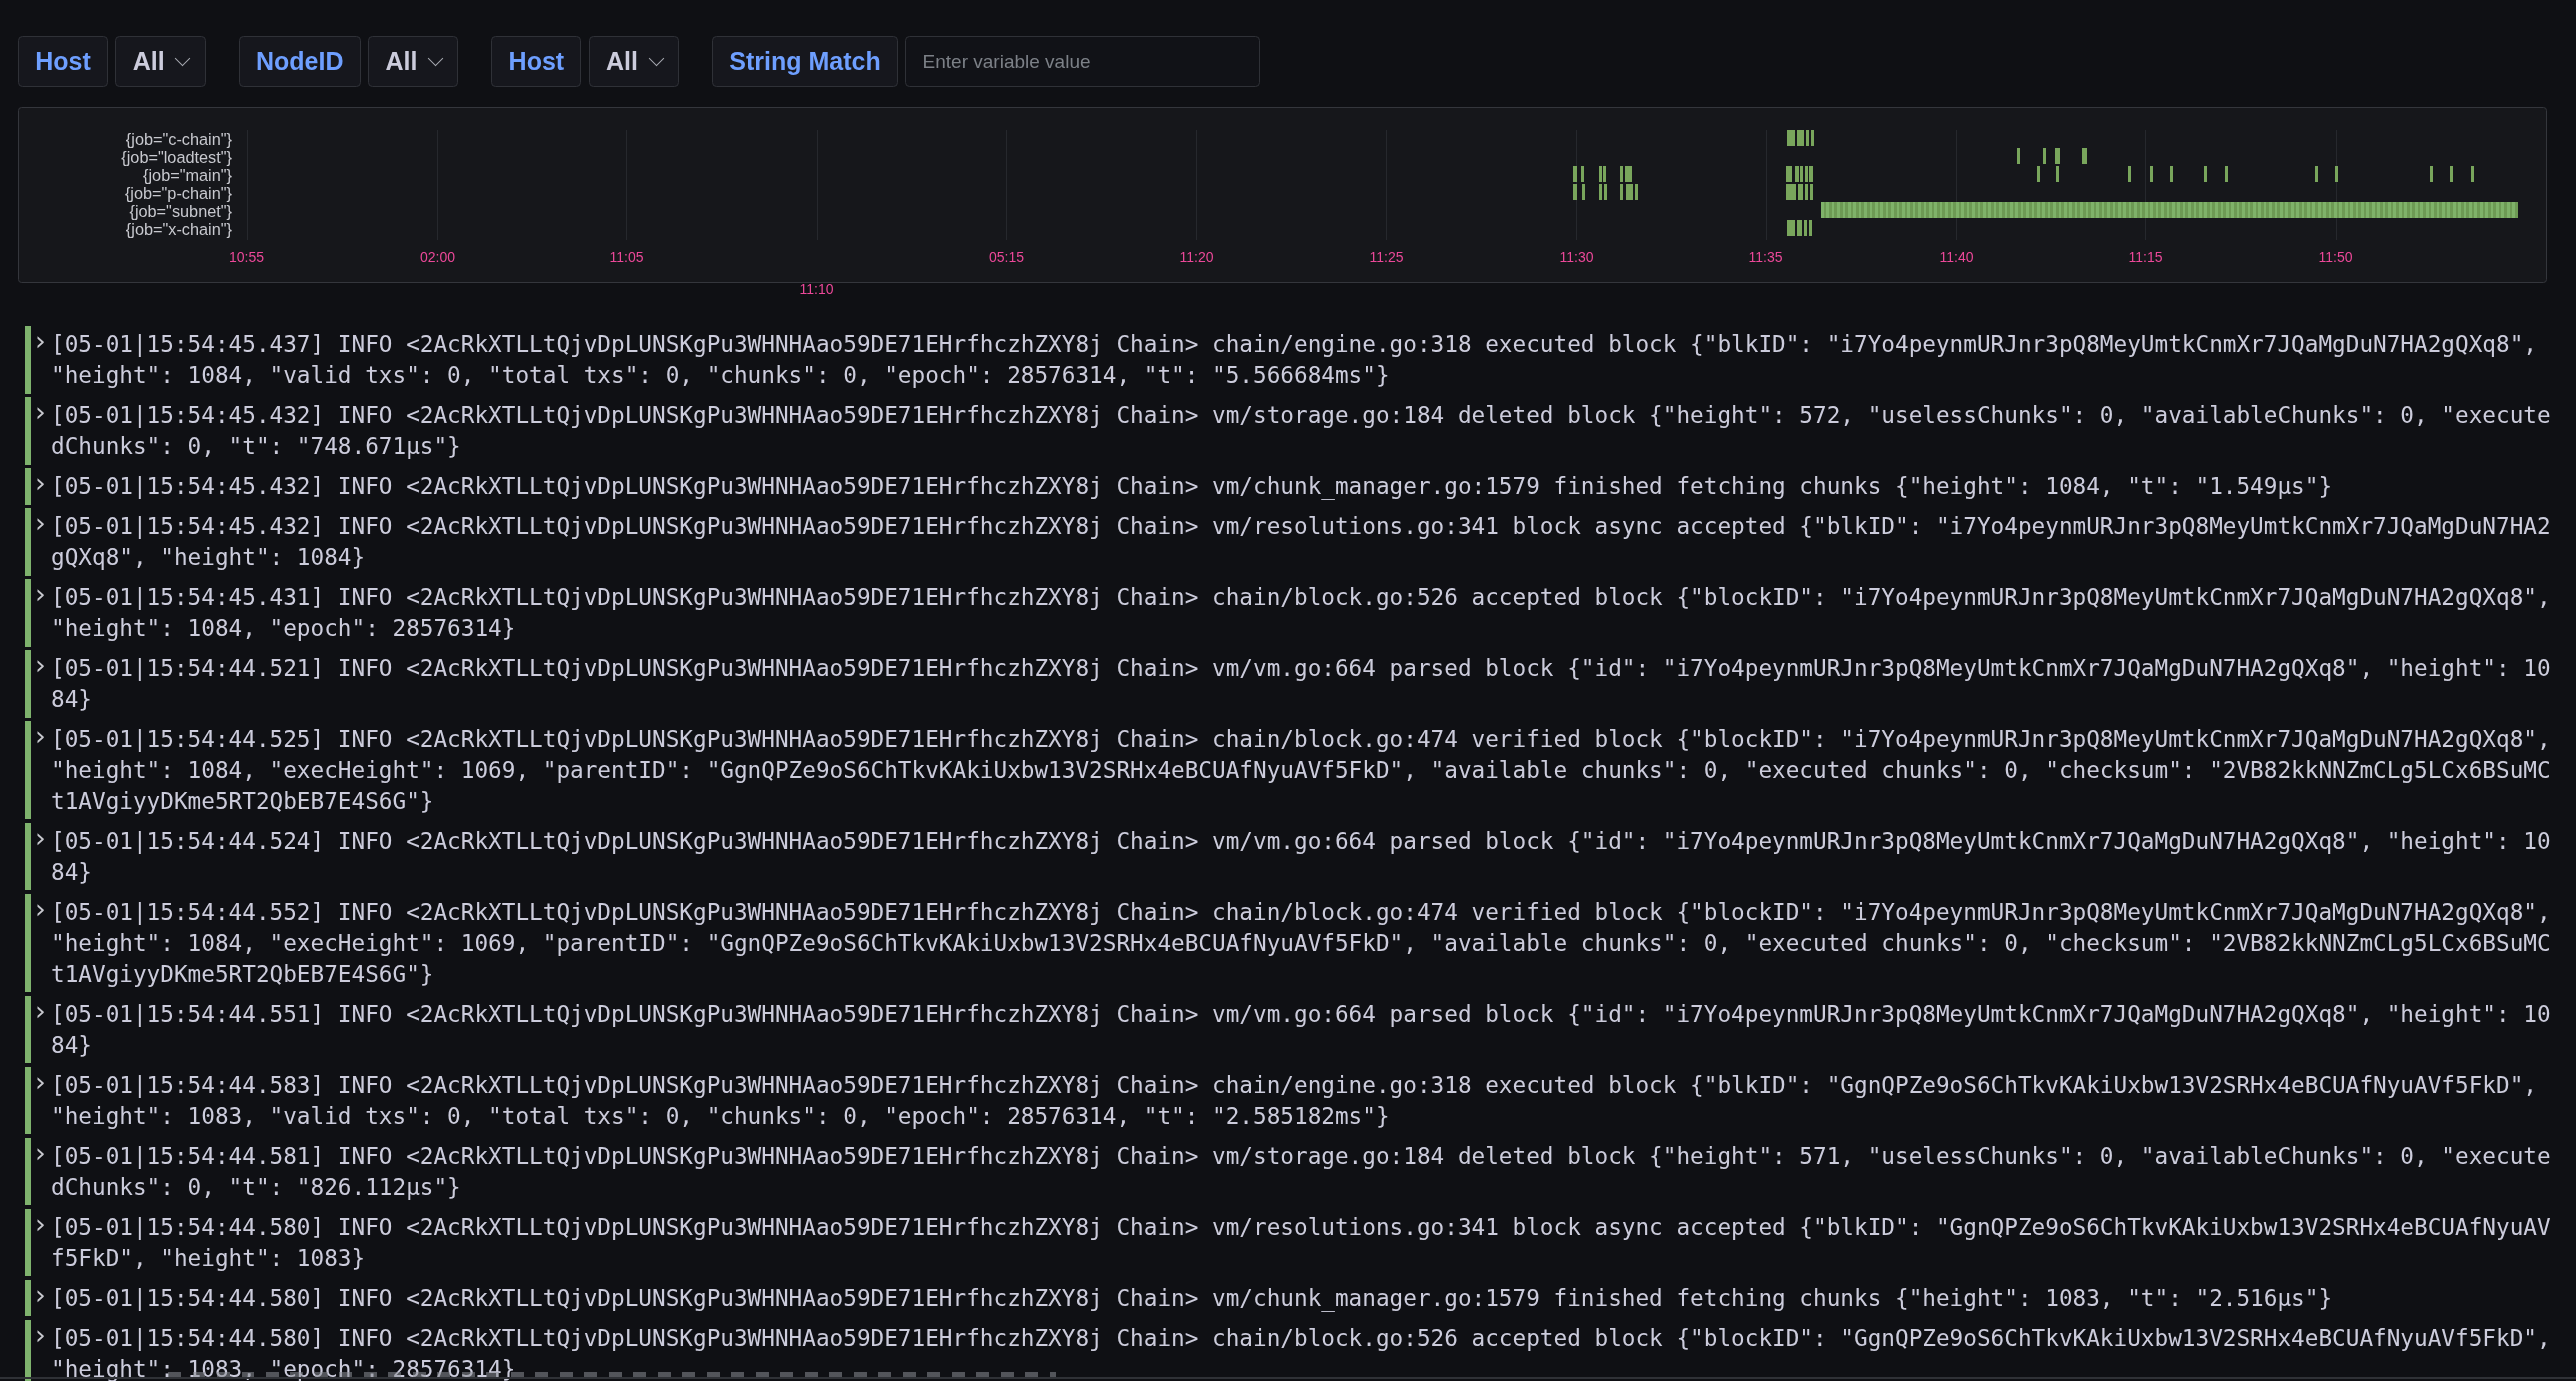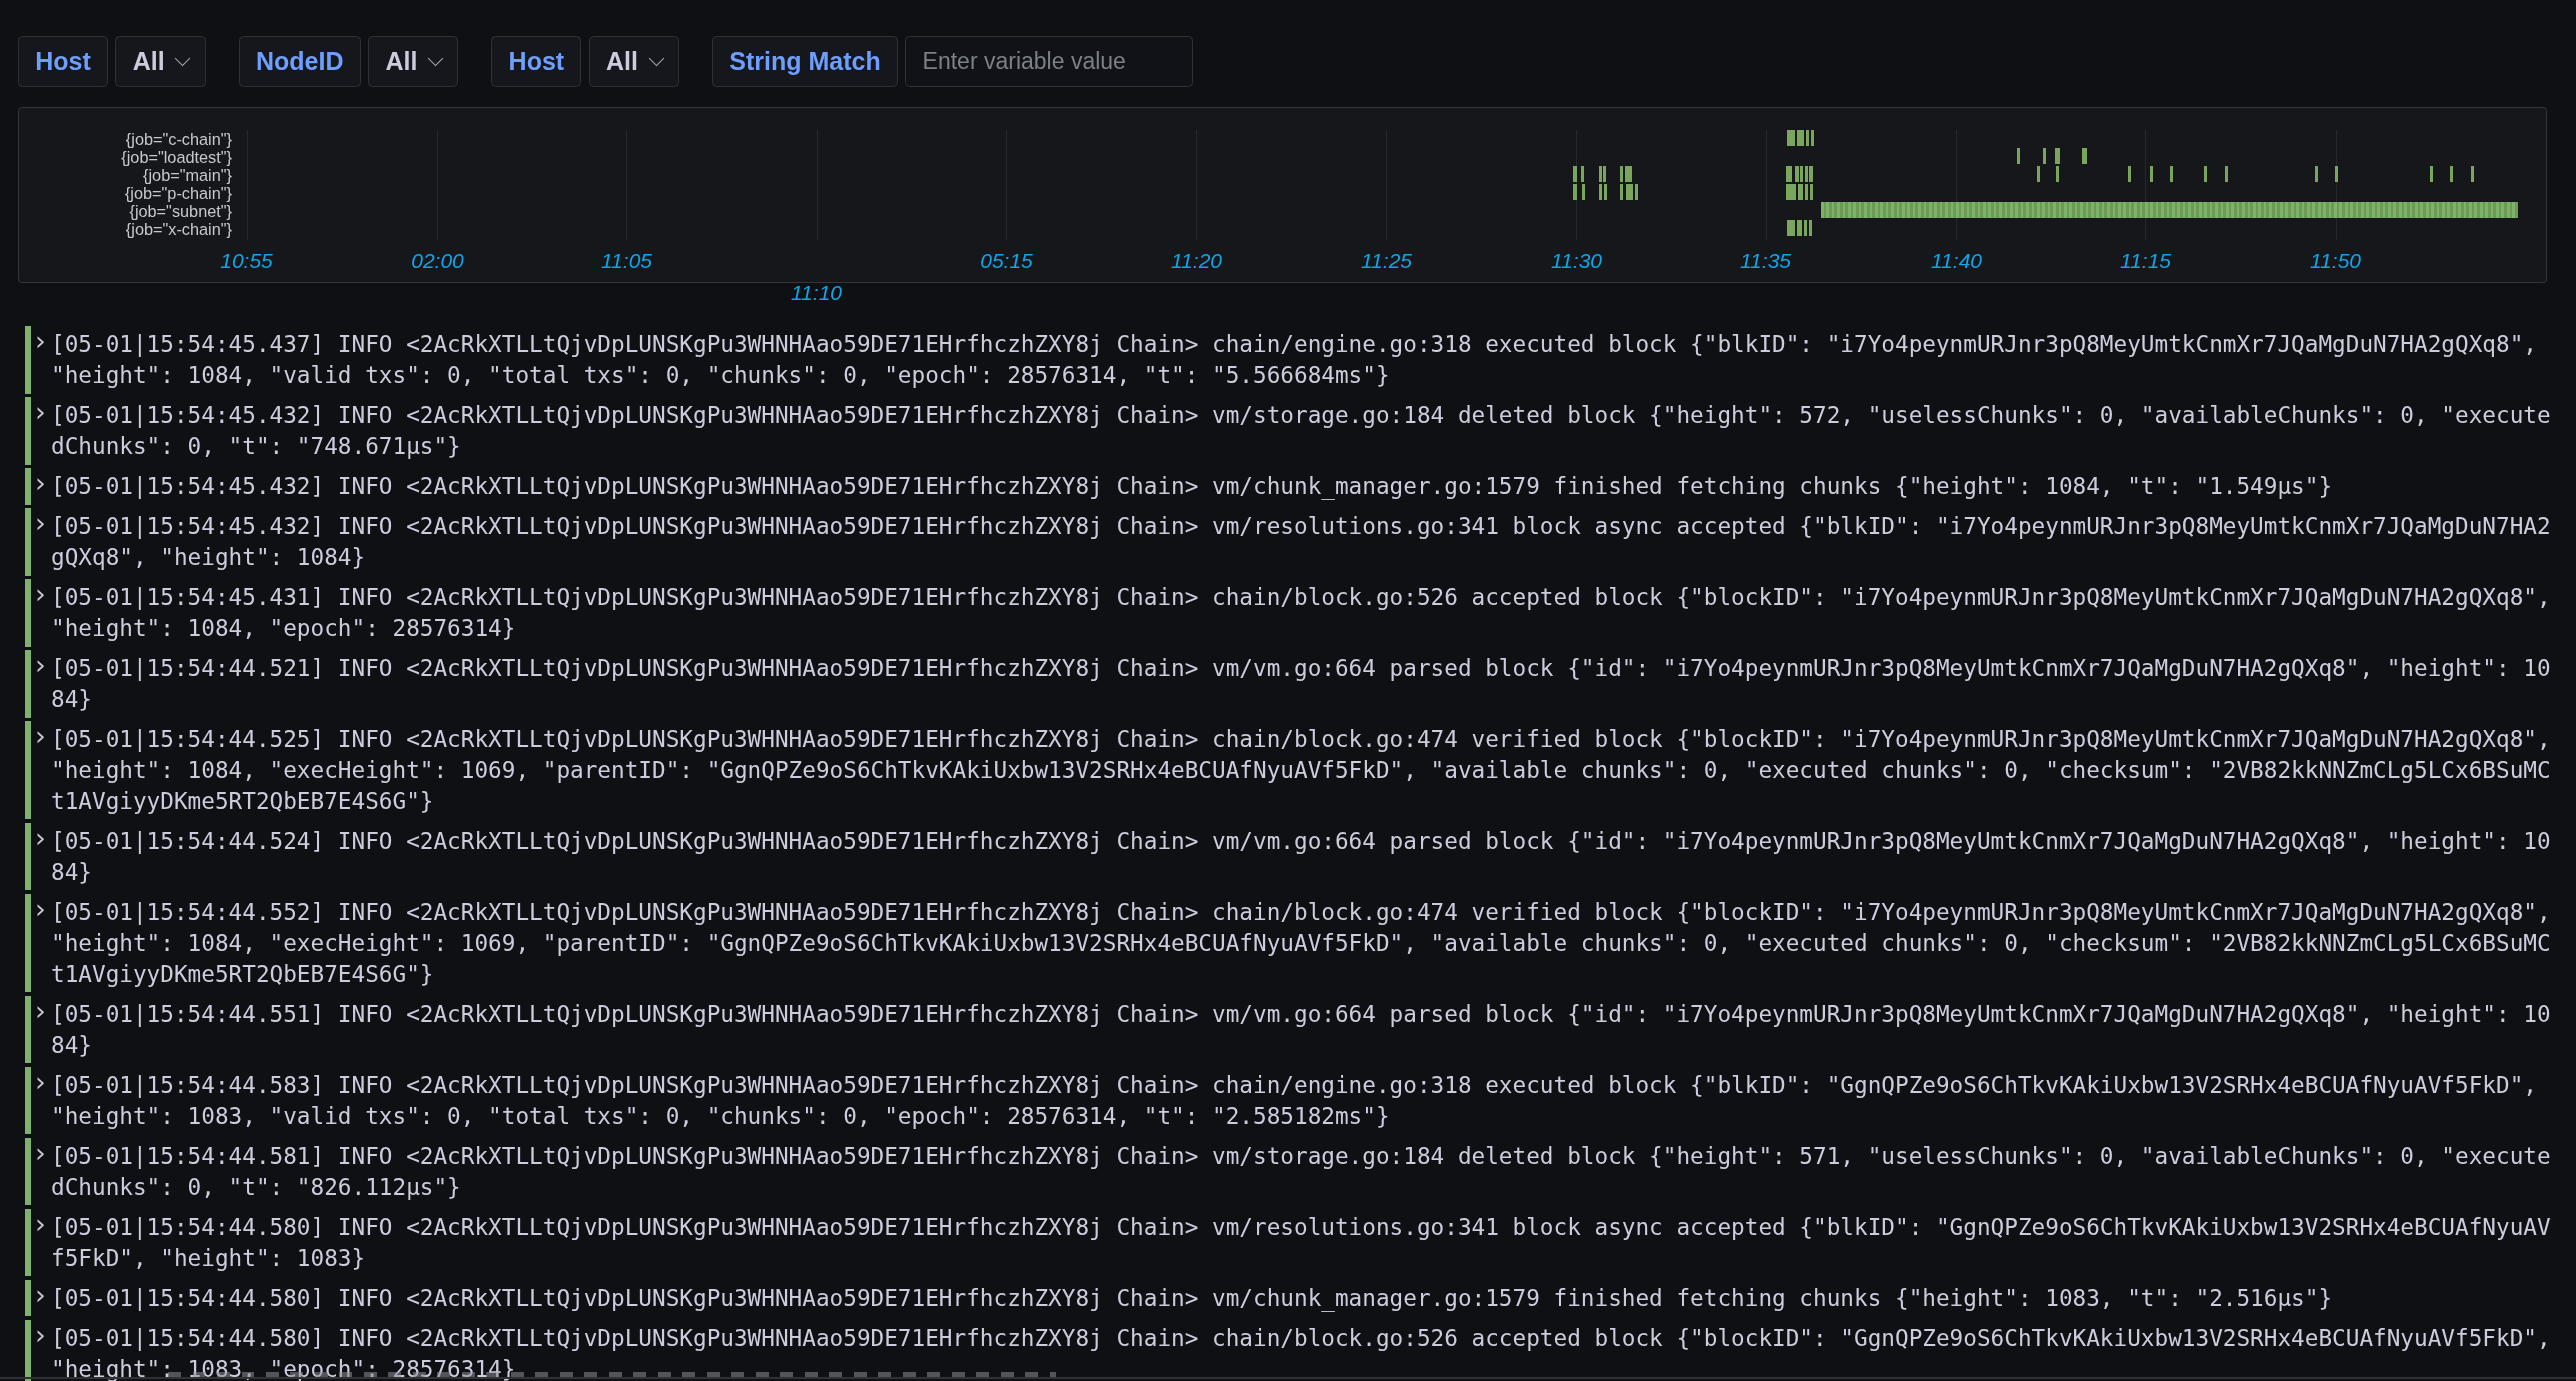--- a/index.html
+++ b/index.html
@@ -17,39 +17,39 @@
     background:#16171d;font-size:25px;font-weight:600;color:#ccccdc;
   }
   .tb-label{color:#6e9fff;}
   .pair-gap{width:7.3px;}
   .group-gap{width:33px;}
   .caret{
     width:10px;height:10px;border-right:1.8px solid #a6a9b0;border-bottom:1.8px solid #a6a9b0;
     transform:rotate(45deg);margin-left:12.7px;margin-top:-5.4px;
   }
   .tb-input{
-    height:51px;width:288px;box-sizing:border-box;
+    height:51px;width:355px;box-sizing:border-box;
     padding:0 16.3px;border:0.9px solid #2f3137;border-radius:4.5px;
-    background:#111217;font-size:23px;color:#ccccdc;outline:none;
+    background:#111217;font-size:19px;color:#ccccdc;outline:none;
     font-family:"Liberation Sans", sans-serif;
   }
   .tb-input::placeholder{color:#7c8087;}
   
   .chart-panel{
     position:absolute;left:18px;top:107px;width:2529px;height:176px;box-sizing:border-box;
     background:#16171b;border:0.9px solid #34363c;border-radius:3.6px;
   }
   .legend-row{
     position:absolute;left:0;width:213px;height:18px;line-height:18px;
     text-align:right;font-size:16.3px;color:#c7c8ce;white-space:nowrap;
   }
   .gridline{position:absolute;top:22px;width:0.9px;height:110px;background:#26282d;}
   .x-label{
     position:absolute;top:141px;width:91px;text-align:center;
-    font-size:21px;color:#0ea5e9;font-style:italic;
+    font-size:14px;color:#ec4899;
   }
   .mark{position:absolute;height:16.3px;background:#79a65c;}
   .mark.band{
     background:repeating-linear-gradient(90deg,#7fb269 0 2.7px,#6d9a54 2.7px 5.4px);
   }
   
   .logs{position:absolute;top:319px;left:0;right:0;padding:7.3px 0 0 25px;}
   .log-row{position:relative;padding:2.7px 0 2.7px 26px;margin-bottom:3.6px;}
   .level-bar{position:absolute;left:0;top:0;bottom:0;width:6.3px;background:#7eb26d;}
   .log-chevron{

